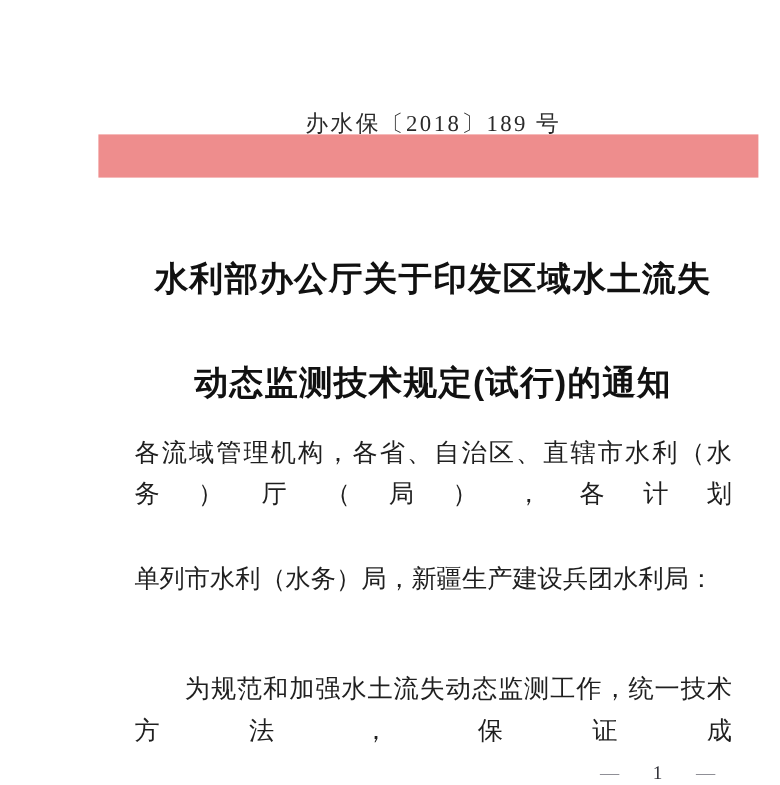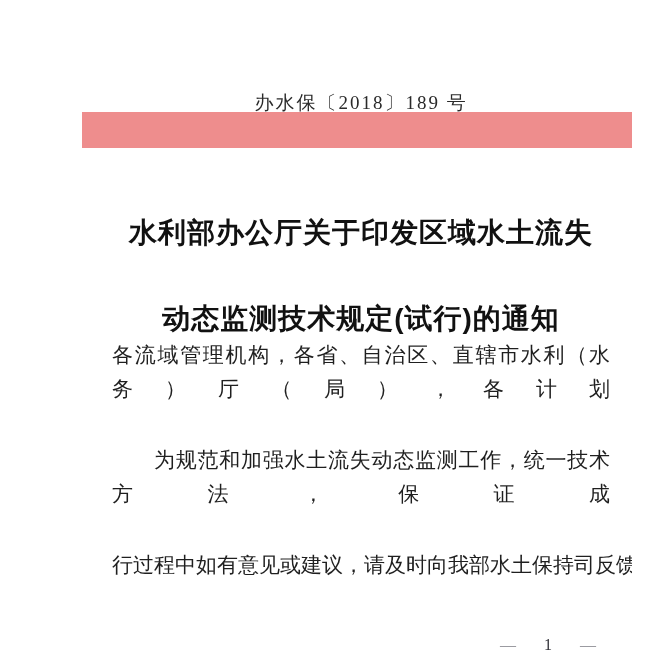--- a/index.html
+++ b/index.html
@@ -51,20 +51,21 @@
     width: 570px;
     font-size: 21px;
     line-height: 34.4px;
     color: #1f1f1f;
   }
   .body-line { width: 100%; white-space: nowrap; }
   .body-line.fill {
     white-space: normal;
     text-align: justify;
     text-align-last: justify;
+    margin-top: 22px;
   }
   .body-line.indent { text-indent: 42px; font-family: Liberation Serif, serif; }
   .page-number {
     position: absolute;
     top: 582px;
     right: 62px;
     font-size: 16px;
     color: #33333a;
     letter-spacing: 1px;
   }
@@ -79,20 +80,21 @@
 
   <div class="red-divider"></div>
 
   <div class="title-block">
     <div>水利部办公厅关于印发区域水土流失</div>
     <div>动态监测技术规定(试行)的通知</div>
   </div>
 
   <div class="body-block">
     <div class="body-line fill">各流域管理机构，各省、自治区、直辖市水利（水务）厅（局），各计划</div>
+    <div class="body-line">单列市水利（水务）局，新疆生产建设兵团水利局：</div>
     <div class="body-line fill indent">为规范和加强水土流失动态监测工作，统一技术方法，保证成</div>
     <div class="body-line">行过程中如有意见或建议，请及时向我部水土保持司反馈。</div>
 
   </div>
 
   <div class="page-number">
     <span class="dash">—</span><span>1</span><span class="dash">—</span>
   </div>
 
 </div>

